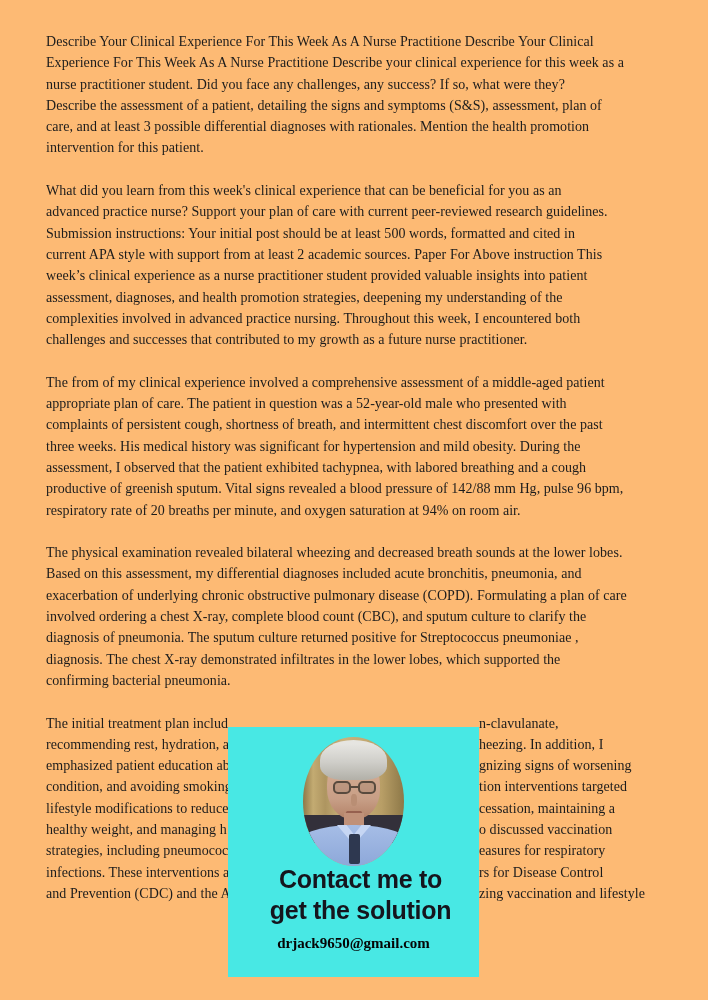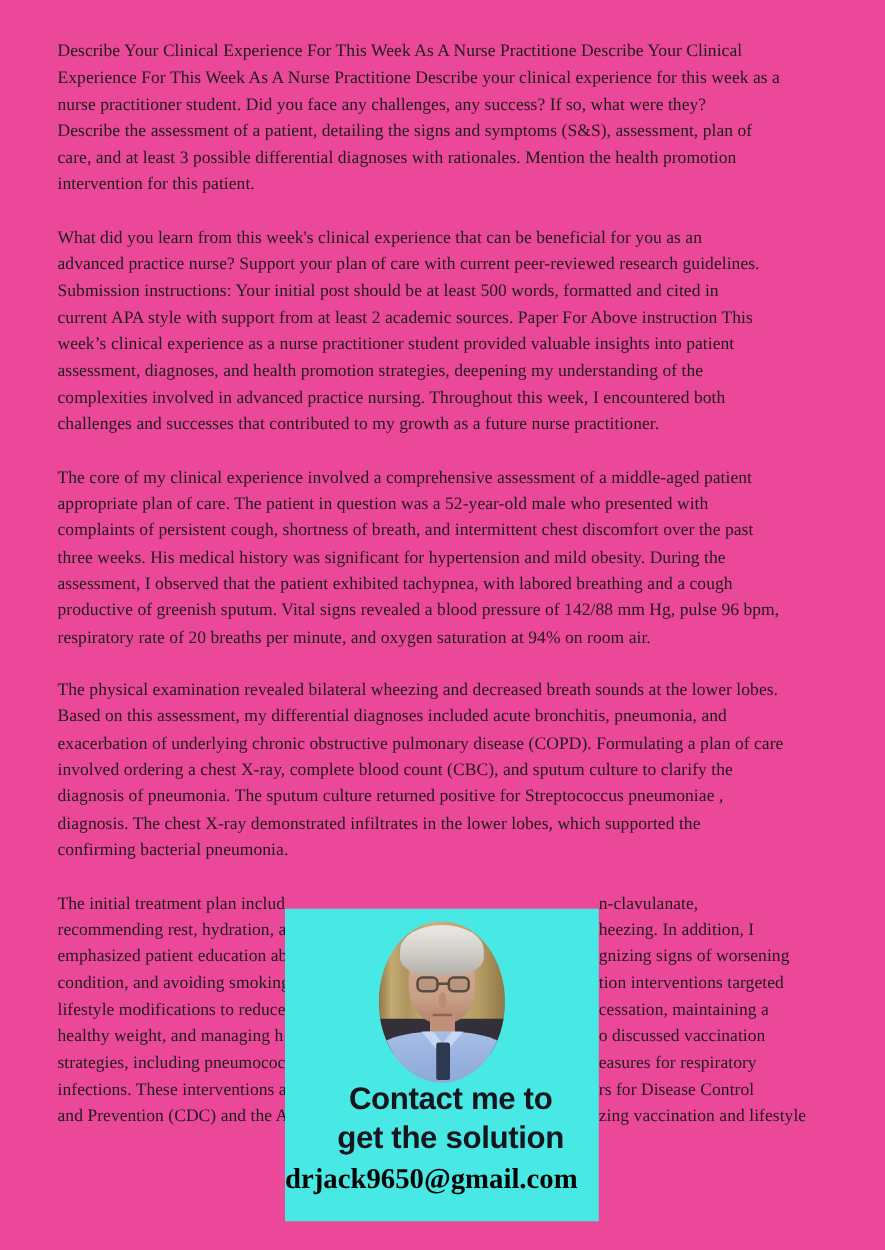--- a/index.html
+++ b/index.html
@@ -1,19 +1,19 @@
 <!DOCTYPE html>
 <html><head>
 <meta charset="utf-8">
 <style>
   * { margin:0; padding:0; box-sizing:border-box; }
   html,body { background:#ffffff; }
   .page {
     position:relative; width:708px; height:1000px;
-    background:#ec4899; overflow:hidden;
+    background:#fdba74; overflow:hidden;
     font-family:"Liberation Serif", serif;
     color:#1c1c1c;
   }
   .doc {
     position:absolute; left:46px; top:31px; width:616px;
     font-size:14px;
   }
   .para { margin:0 0 21.3px 0; }
   .tline {
     height:21.3px; line-height:21.3px;
@@ -29,22 +29,23 @@
   }
   .overlay-heading {
     position:absolute; left:0; right:0; top:137px;
     text-align:center;
     font-family:"Liberation Sans", sans-serif;
     font-weight:700; font-size:25px; line-height:31px;
     color:#15151d; letter-spacing:-0.3px;margin-left:14px;
   }
   .overlay-email {
     position:absolute; left:0; right:0; top:203px;
+    text-align:center;
     font-family:"Liberation Serif", serif;
-    font-weight:700; font-size:23px; line-height:26px;
+    font-weight:700; font-size:15px; line-height:26px;
     color:#050505;
   }
 
   
   .portrait {
     position:absolute; left:75px; top:10px; width:101px; height:129px;
     border-radius:50%; overflow:hidden;
   }
   .portrait > div { position:absolute; }
   .p-bg {
@@ -103,21 +104,21 @@
         <div class="tline">What did you learn from this week's clinical experience that can be beneficial for you as an</div>
         <div class="tline">advanced practice nurse? Support your plan of care with current peer-reviewed research guidelines.</div>
         <div class="tline">Submission instructions: Your initial post should be at least 500 words, formatted and cited in</div>
         <div class="tline">current APA style with support from at least 2 academic sources. Paper For Above instruction This</div>
         <div class="tline">week’s clinical experience as a nurse practitioner student provided valuable insights into patient</div>
         <div class="tline">assessment, diagnoses, and health promotion strategies, deepening my understanding of the</div>
         <div class="tline">complexities involved in advanced practice nursing. Throughout this week, I encountered both</div>
         <div class="tline">challenges and successes that contributed to my growth as a future nurse practitioner.</div>
       </div>
       <div class="para">
-        <div class="tline">The core of my clinical experience involved a comprehensive assessment of a middle-aged patient</div>
+        <div class="tline">The from of my clinical experience involved a comprehensive assessment of a middle-aged patient</div>
         <div class="tline">appropriate plan of care. The patient in question was a 52-year-old male who presented with</div>
         <div class="tline">complaints of persistent cough, shortness of breath, and intermittent chest discomfort over the past</div>
         <div class="tline">three weeks. His medical history was significant for hypertension and mild obesity. During the</div>
         <div class="tline">assessment, I observed that the patient exhibited tachypnea, with labored breathing and a cough</div>
         <div class="tline">productive of greenish sputum. Vital signs revealed a blood pressure of 142/88 mm Hg, pulse 96 bpm,</div>
         <div class="tline">respiratory rate of 20 breaths per minute, and oxygen saturation at 94% on room air.</div>
       </div>
       <div class="para">
         <div class="tline">The physical examination revealed bilateral wheezing and decreased breath sounds at the lower lobes.</div>
         <div class="tline">Based on this assessment, my differential diagnoses included acute bronchitis, pneumonia, and</div>

